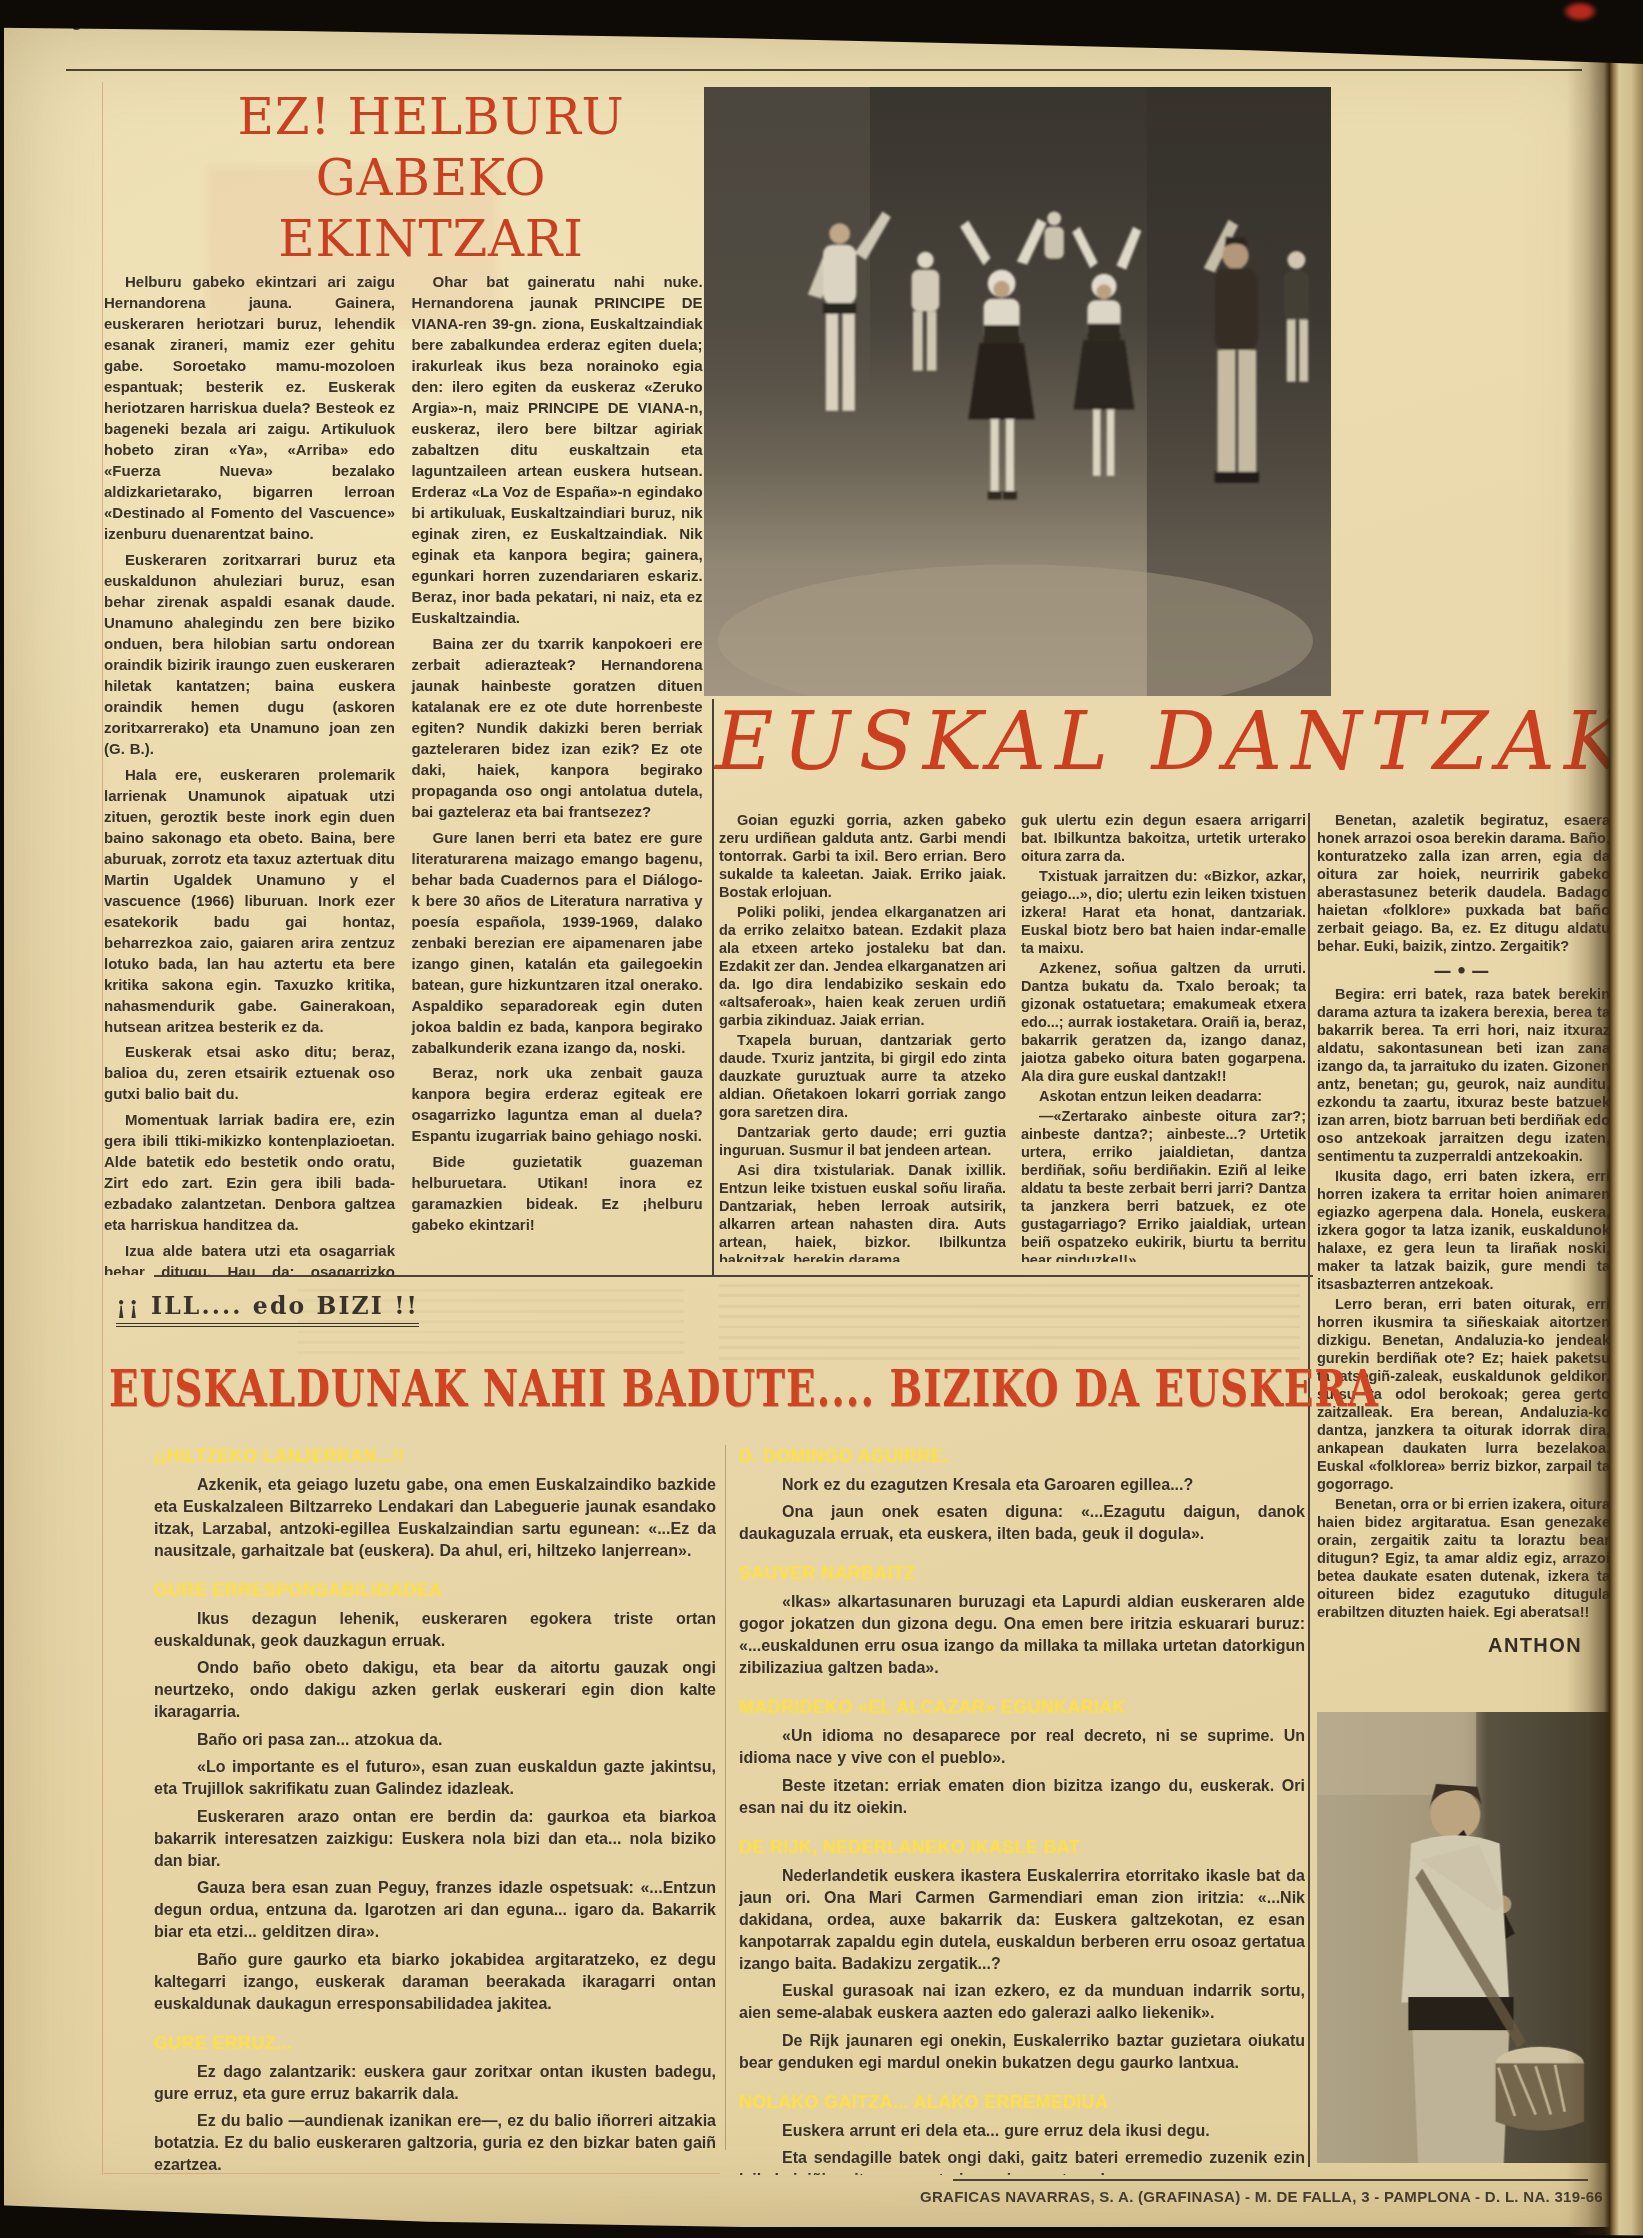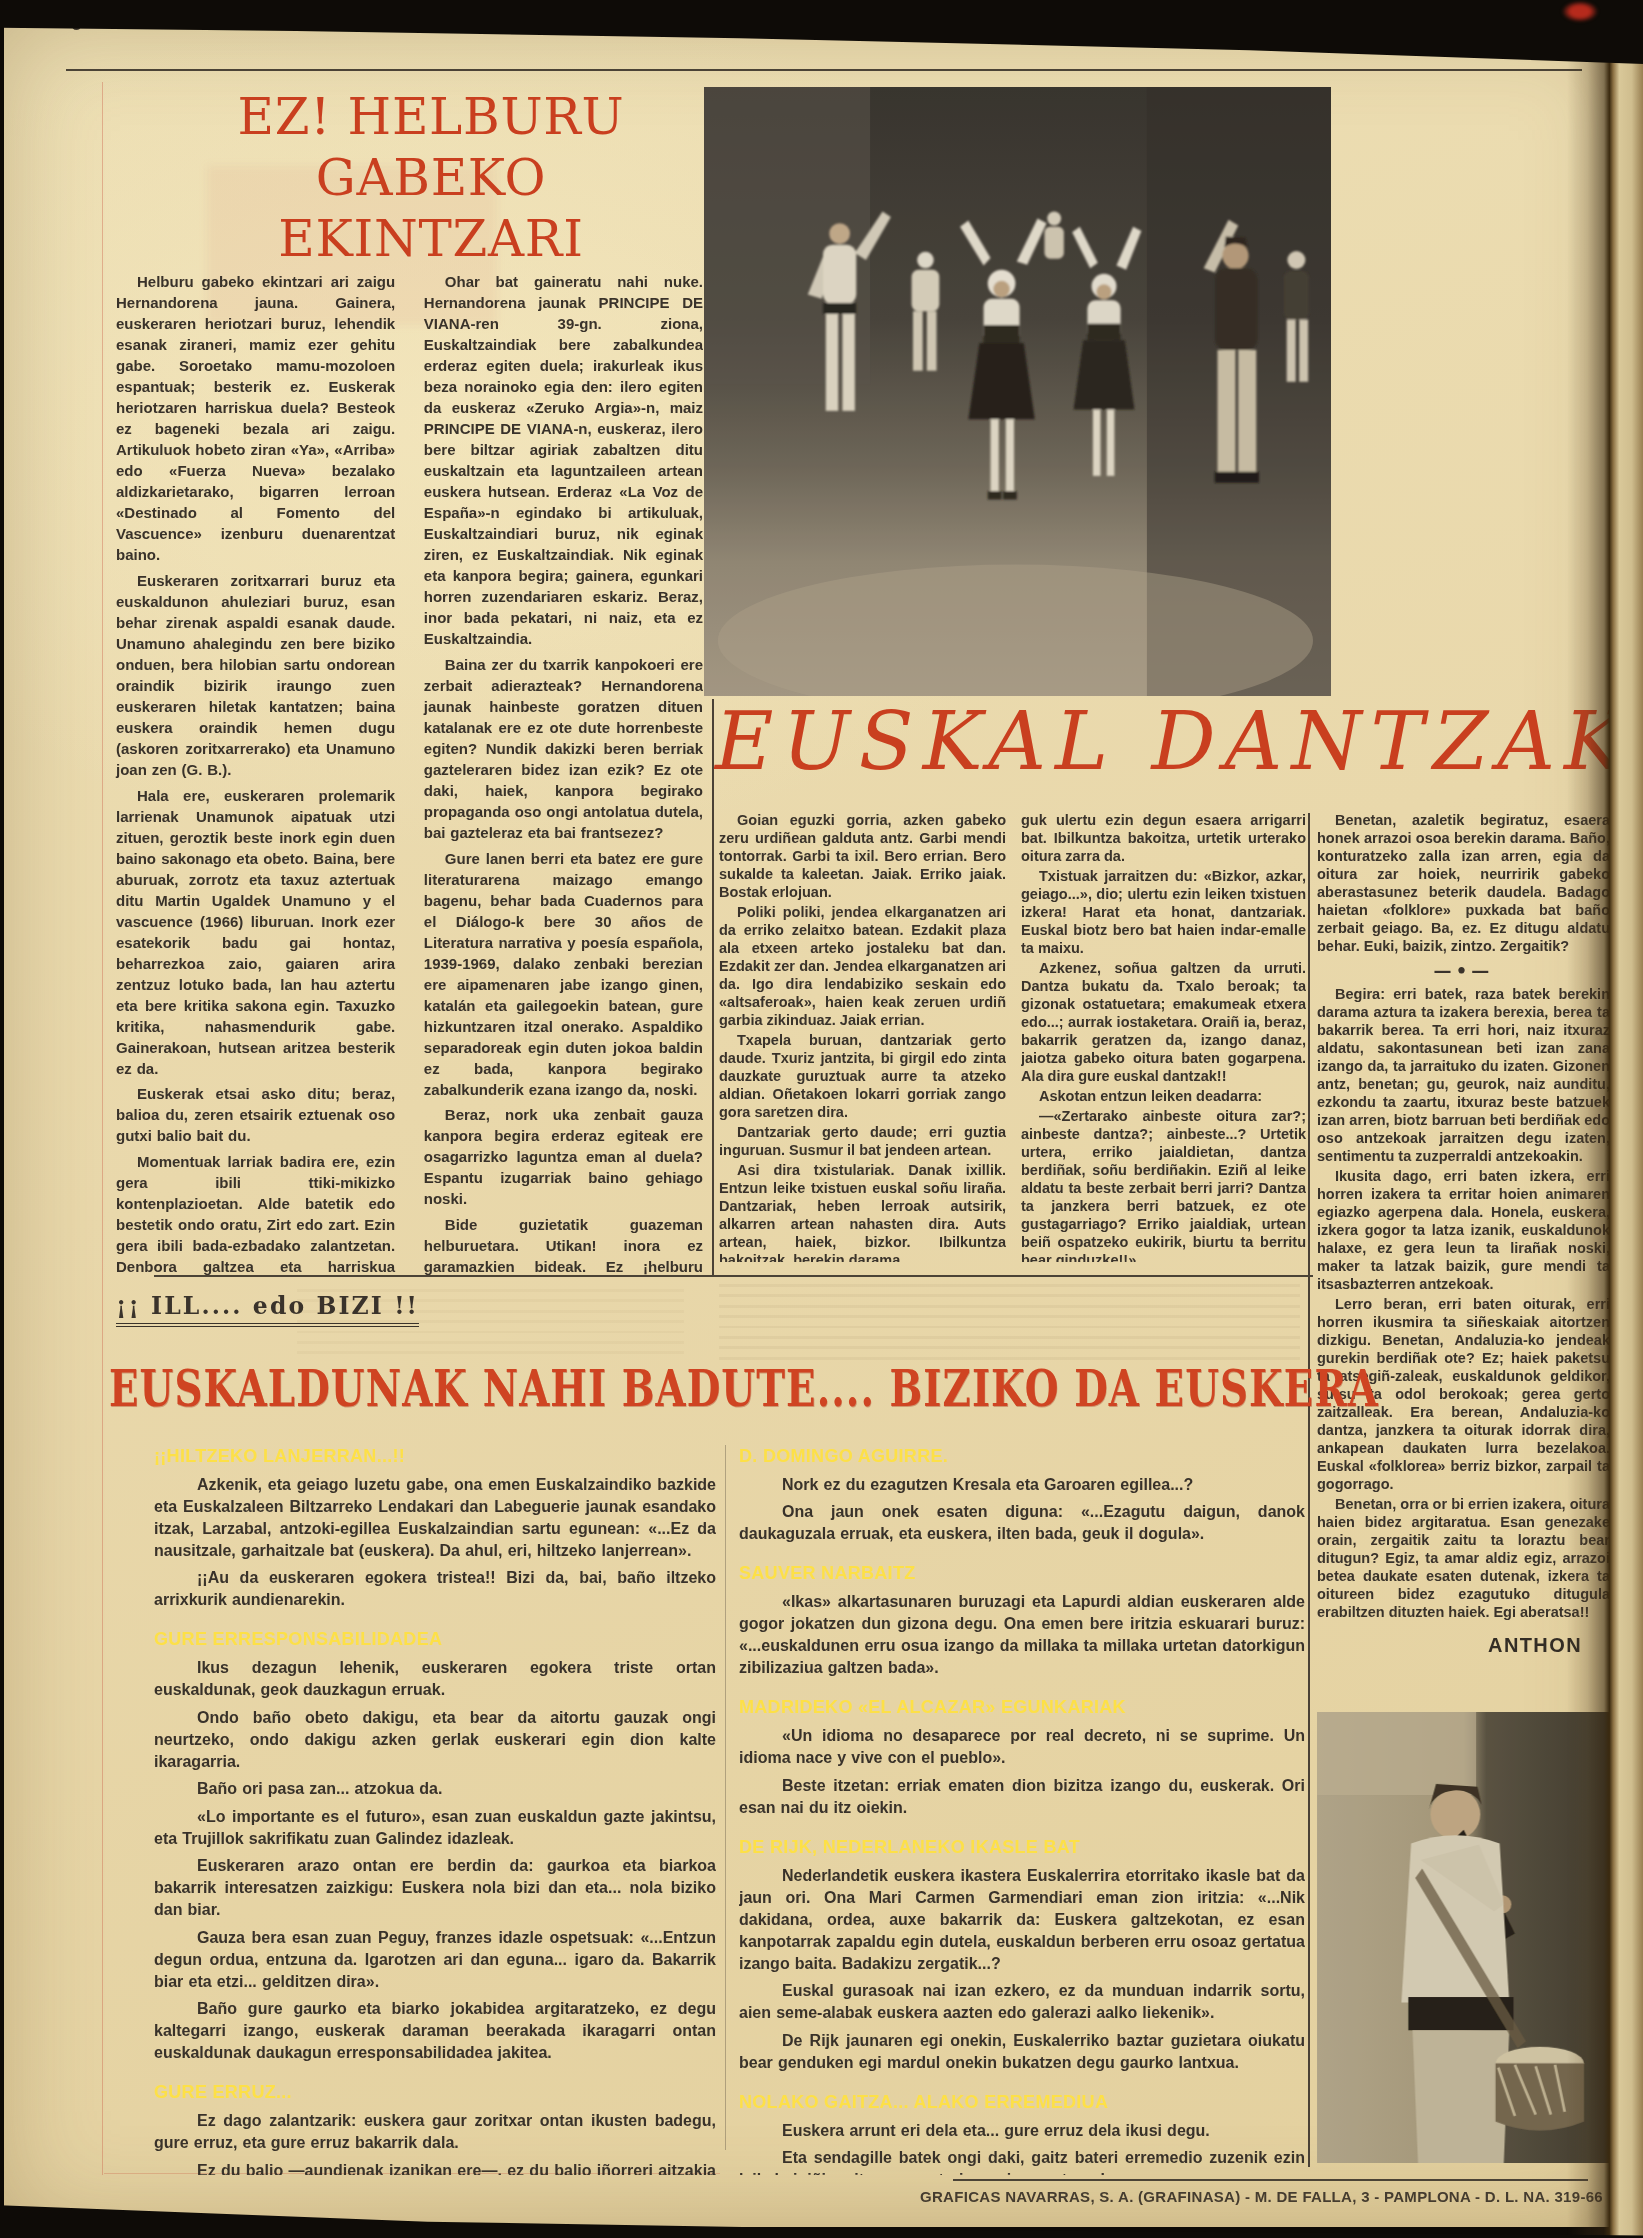--- a/index.html
+++ b/index.html
@@ -32,21 +32,21 @@
             font:700 22px/1 "DejaVu Serif","Liberation Serif",serif;letter-spacing:6.2px;color:#352e25;}
   .dateline{position:absolute;right:84px;top:16.6px;font:700 20px/1 "Liberation Sans",sans-serif;
             letter-spacing:0;color:#3d362c;z-index:3;}
   .hrule{position:absolute;background:#4b4336;z-index:3;}
   .vrule{position:absolute;background:#4a4136;z-index:3;}
   
   .a1-title{position:absolute;left:104px;top:87px;width:598px;text-align:center;z-index:3;
             font:400 50px/1.22 "DejaVu Serif","Liberation Serif",serif;letter-spacing:0.7px;color:#c93f1f;padding-left:28px;}
   .a1-cols{position:absolute;left:104px;top:271px;width:599px;height:1004px;overflow:hidden;
            display:flex;gap:16.6px;z-index:3;}
-  .a1-col{width:291px;margin-left:12px;}
+  .a1-col{width:291px;}
   .np p{margin:0 0 4.8px;text-align:justify;text-indent:21px;
         font:700 15px/21px "Liberation Sans","DejaVu Sans",sans-serif;color:#39322a;word-spacing:0.7px;}
   .byline{margin-top:12.4px;text-align:right;font:700 20px/1.1 "Liberation Sans",sans-serif;
           letter-spacing:1.4px;color:#332d25;}
   
   .photo1{position:absolute;left:704px;top:87px;width:627px;height:609px;z-index:3;}
   .photo2{position:absolute;left:1317px;top:1712px;width:292px;height:451px;z-index:3;}
   
   .dz-title{position:absolute;left:715px;top:692px;width:892px;z-index:4;white-space:nowrap;
             font:italic 400 80px/1.25 "DejaVu Serif","Liberation Serif",serif;
@@ -257,21 +257,20 @@
   <div class="hrule" style="left:154px;top:1275px;width:1159px;height:2.1px;"></div>
   <div class="interlude">
     <span>¡¡ ILL.... edo BIZI !!</span>
   </div>
 
   <div class="a3-title">EUSKALDUNAK NAHI BADUTE.... BIZIKO DA EUSKERA</div>
 
   <div class="a3-col" id="a3L">
     <h3>¡¡HILTZEKO LANJERRAN...!!</h3>
     <p>Azkenik, eta geiago luzetu gabe, ona emen Euskalzaindiko bazkide eta Euskalzaleen Biltzarreko Lendakari dan Labeguerie jaunak esandako itzak, Larzabal, antzoki-egillea Euskalzaindian sartu egunean: «...Ez da nausitzale, garhaitzale bat (euskera). Da ahul, eri, hiltzeko lanjerrean».</p>
-    <p>¡¡Au da euskeraren egokera tristea!! Bizi da, bai, baño iltzeko arrixkurik aundienarekin.</p>
     <h3>GURE ERRESPONSABILIDADEA</h3>
     <p>Ikus dezagun lehenik, euskeraren egokera triste ortan euskaldunak, geok dauzkagun erruak.</p>
     <p>Ondo baño obeto dakigu, eta bear da aitortu gauzak ongi neurtzeko, ondo dakigu azken gerlak euskerari egin dion kalte ikaragarria.</p>
     <p>Baño ori pasa zan... atzokua da.</p>
     <p>«Lo importante es el futuro», esan zuan euskaldun gazte jakintsu, eta Trujillok sakrifikatu zuan Galindez idazleak.</p>
     <p>Euskeraren arazo ontan ere berdin da: gaurkoa eta biarkoa bakarrik interesatzen zaizkigu: Euskera nola bizi dan eta... nola biziko dan biar.</p>
     <p>Gauza bera esan zuan Peguy, franzes idazle ospetsuak: «...Entzun degun ordua, entzuna da. Igarotzen ari dan eguna... igaro da. Bakarrik biar eta etzi... gelditzen dira».</p>
     <p>Baño gure gaurko eta biarko jokabidea argitaratzeko, ez degu kaltegarri izango, euskerak daraman beerakada ikaragarri ontan euskaldunak daukagun erresponsabilidadea jakitea.</p>
     <h3>GURE ERRUZ...</h3>
     <p>Ez dago zalantzarik: euskera gaur zoritxar ontan ikusten badegu, gure erruz, eta gure erruz bakarrik dala.</p>

